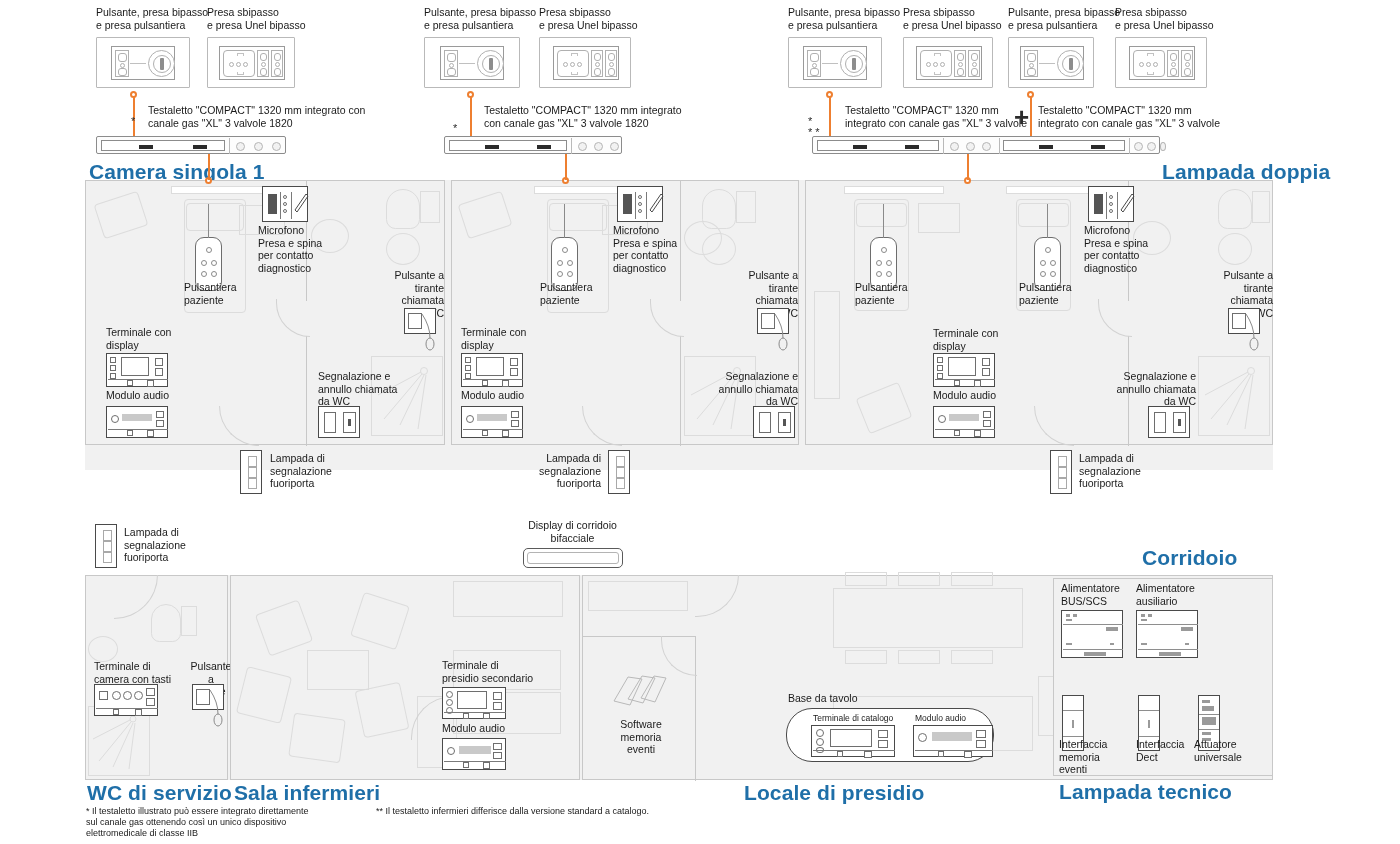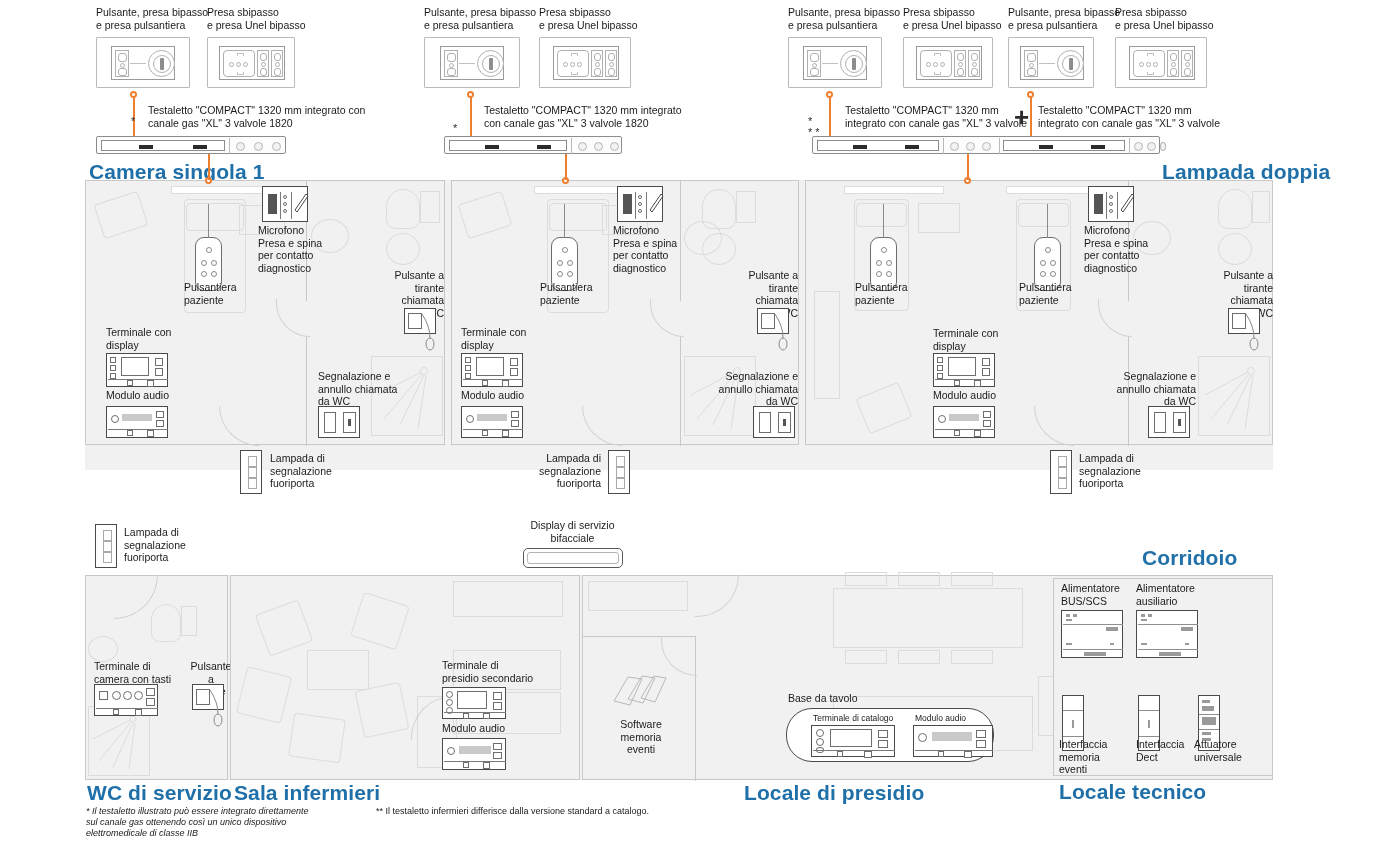--- a/index.html
+++ b/index.html
@@ -752,21 +752,21 @@
 
   <div class="lamp abs" style="left:95px; top:524px; width:22px; height:44px;">
     <div class="seg" style="left:7px;top:5px;width:9px;height:11px;"></div>
     <div class="seg" style="left:7px;top:16px;width:9px;height:11px;"></div>
     <div class="seg" style="left:7px;top:27px;width:9px;height:11px;"></div>
   </div>
   <div class="abs cap" style="left:124px; top:526px;">Lampada di
 segnalazione
 fuoriporta</div>
 
-  <div class="abs cap" style="left:516px; top:519px; text-align:center; width:113px;">Display di servizio
+  <div class="abs cap" style="left:516px; top:519px; text-align:center; width:113px;">Display di corridoio
 bifacciale</div>
   <div class="corr-display abs" style="left:523px; top:548px; width:100px; height:20px;">
     <div class="inner"></div>
   </div>
 
   <div class="abs room-label" style="left:1142px; top:546px;">Corridoio</div>
 
   <div class="abs plan-band" style="left:85px; top:575px; width:1188px; height:205px;"></div>
 
   <div class="room" style="left:85px; top:575px; width:143px; height:205px;">
@@ -955,20 +955,20 @@
     <div class="hline" style="left:0px;top:33px;width:20px;"></div>
     <div class="chip" style="left:3px;top:36px;width:9px;height:3px;"></div>
     <div class="chip" style="left:3px;top:42px;width:9px;height:3px;"></div>
   </div>
   <div class="abs cap" style="left:1194px; top:738px;">Attuatore
 universale</div>
 
   <div class="abs room-label" style="left:87px; top:781px;">WC di servizio</div>
   <div class="abs room-label" style="left:234px; top:781px;">Sala infermieri</div>
   <div class="abs room-label" style="left:744px; top:781px;">Locale di presidio</div>
-  <div class="abs room-label" style="left:1059px; top:780px;">Locale tecnico</div>
-
-  <div class="abs foot" style="left:86px; top:806px; width:300px;font-style:italic;">* Il testaletto illustrato può essere integrato direttamente
+  <div class="abs room-label" style="left:1059px; top:780px;">Lampada tecnico</div>
+
+  <div class="abs foot" style="left:86px; top:806px; width:300px;">* Il testaletto illustrato può essere integrato direttamente
 sul canale gas ottenendo così un unico dispositivo
 elettromedicale di classe IIB</div>
   <div class="abs foot" style="left:376px; top:806px; width:340px;">** Il testaletto infermieri differisce dalla versione standard a catalogo.</div>
 
 </div>
 
 </body></html>

